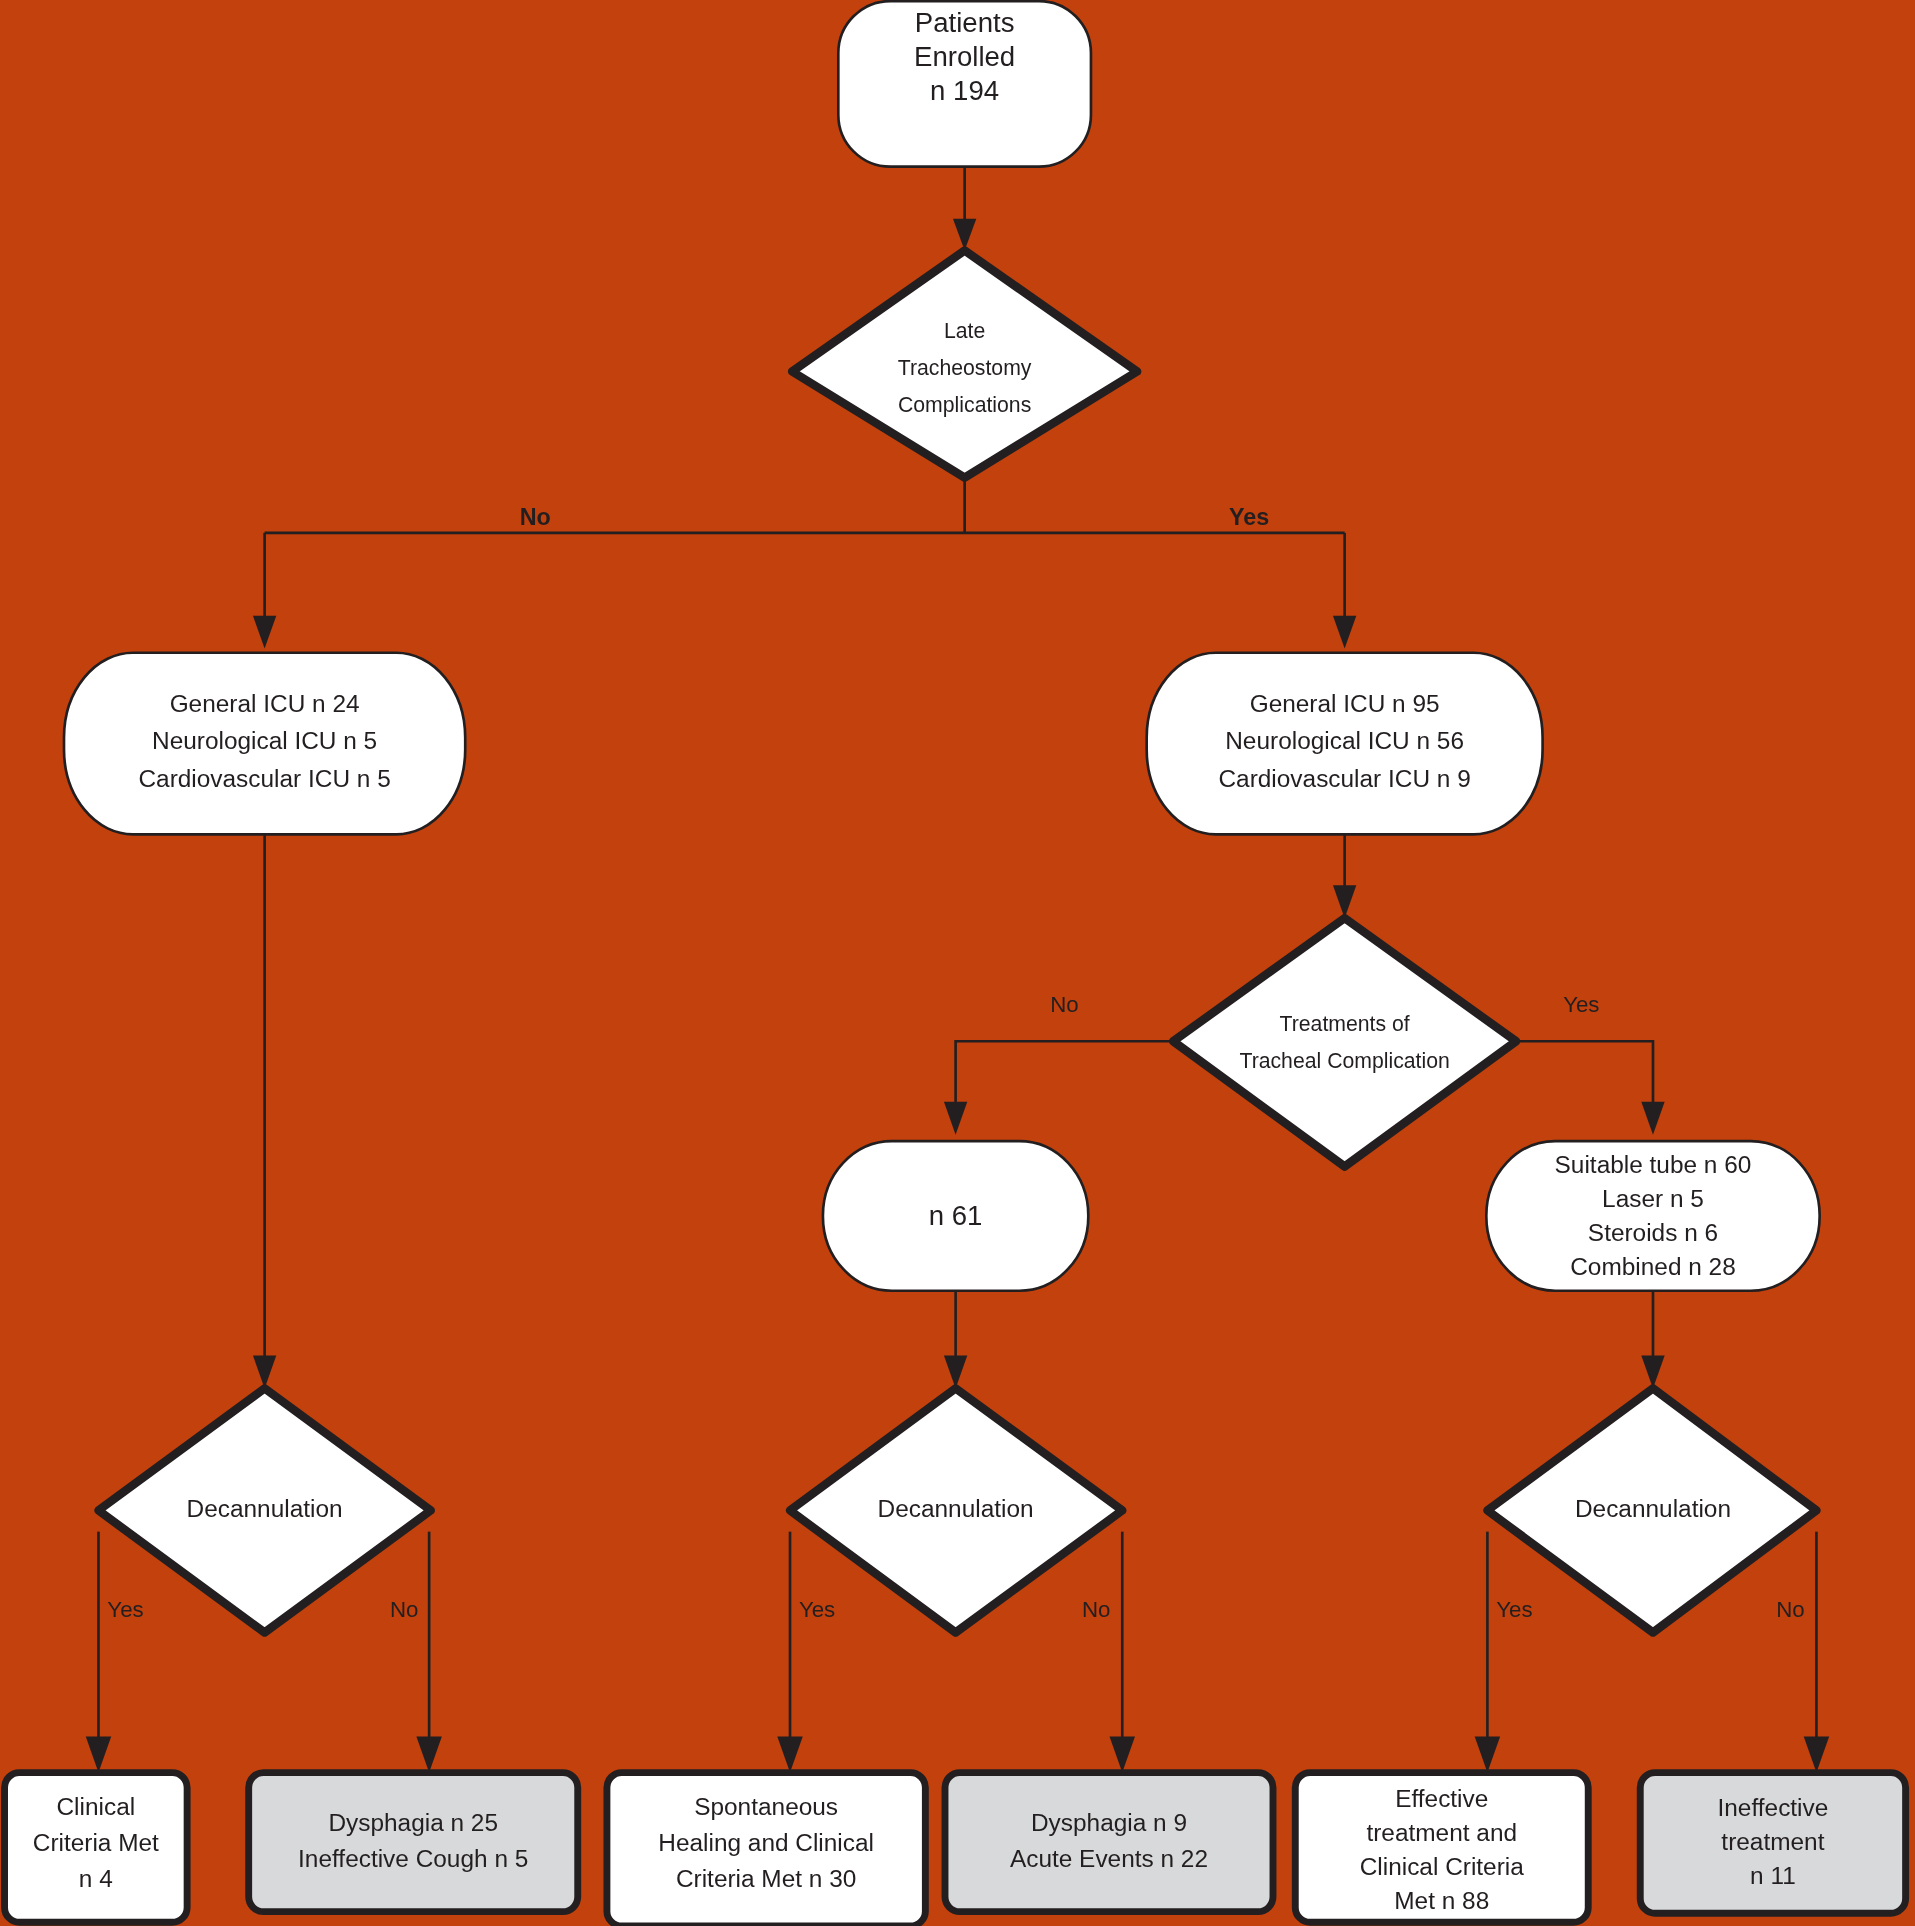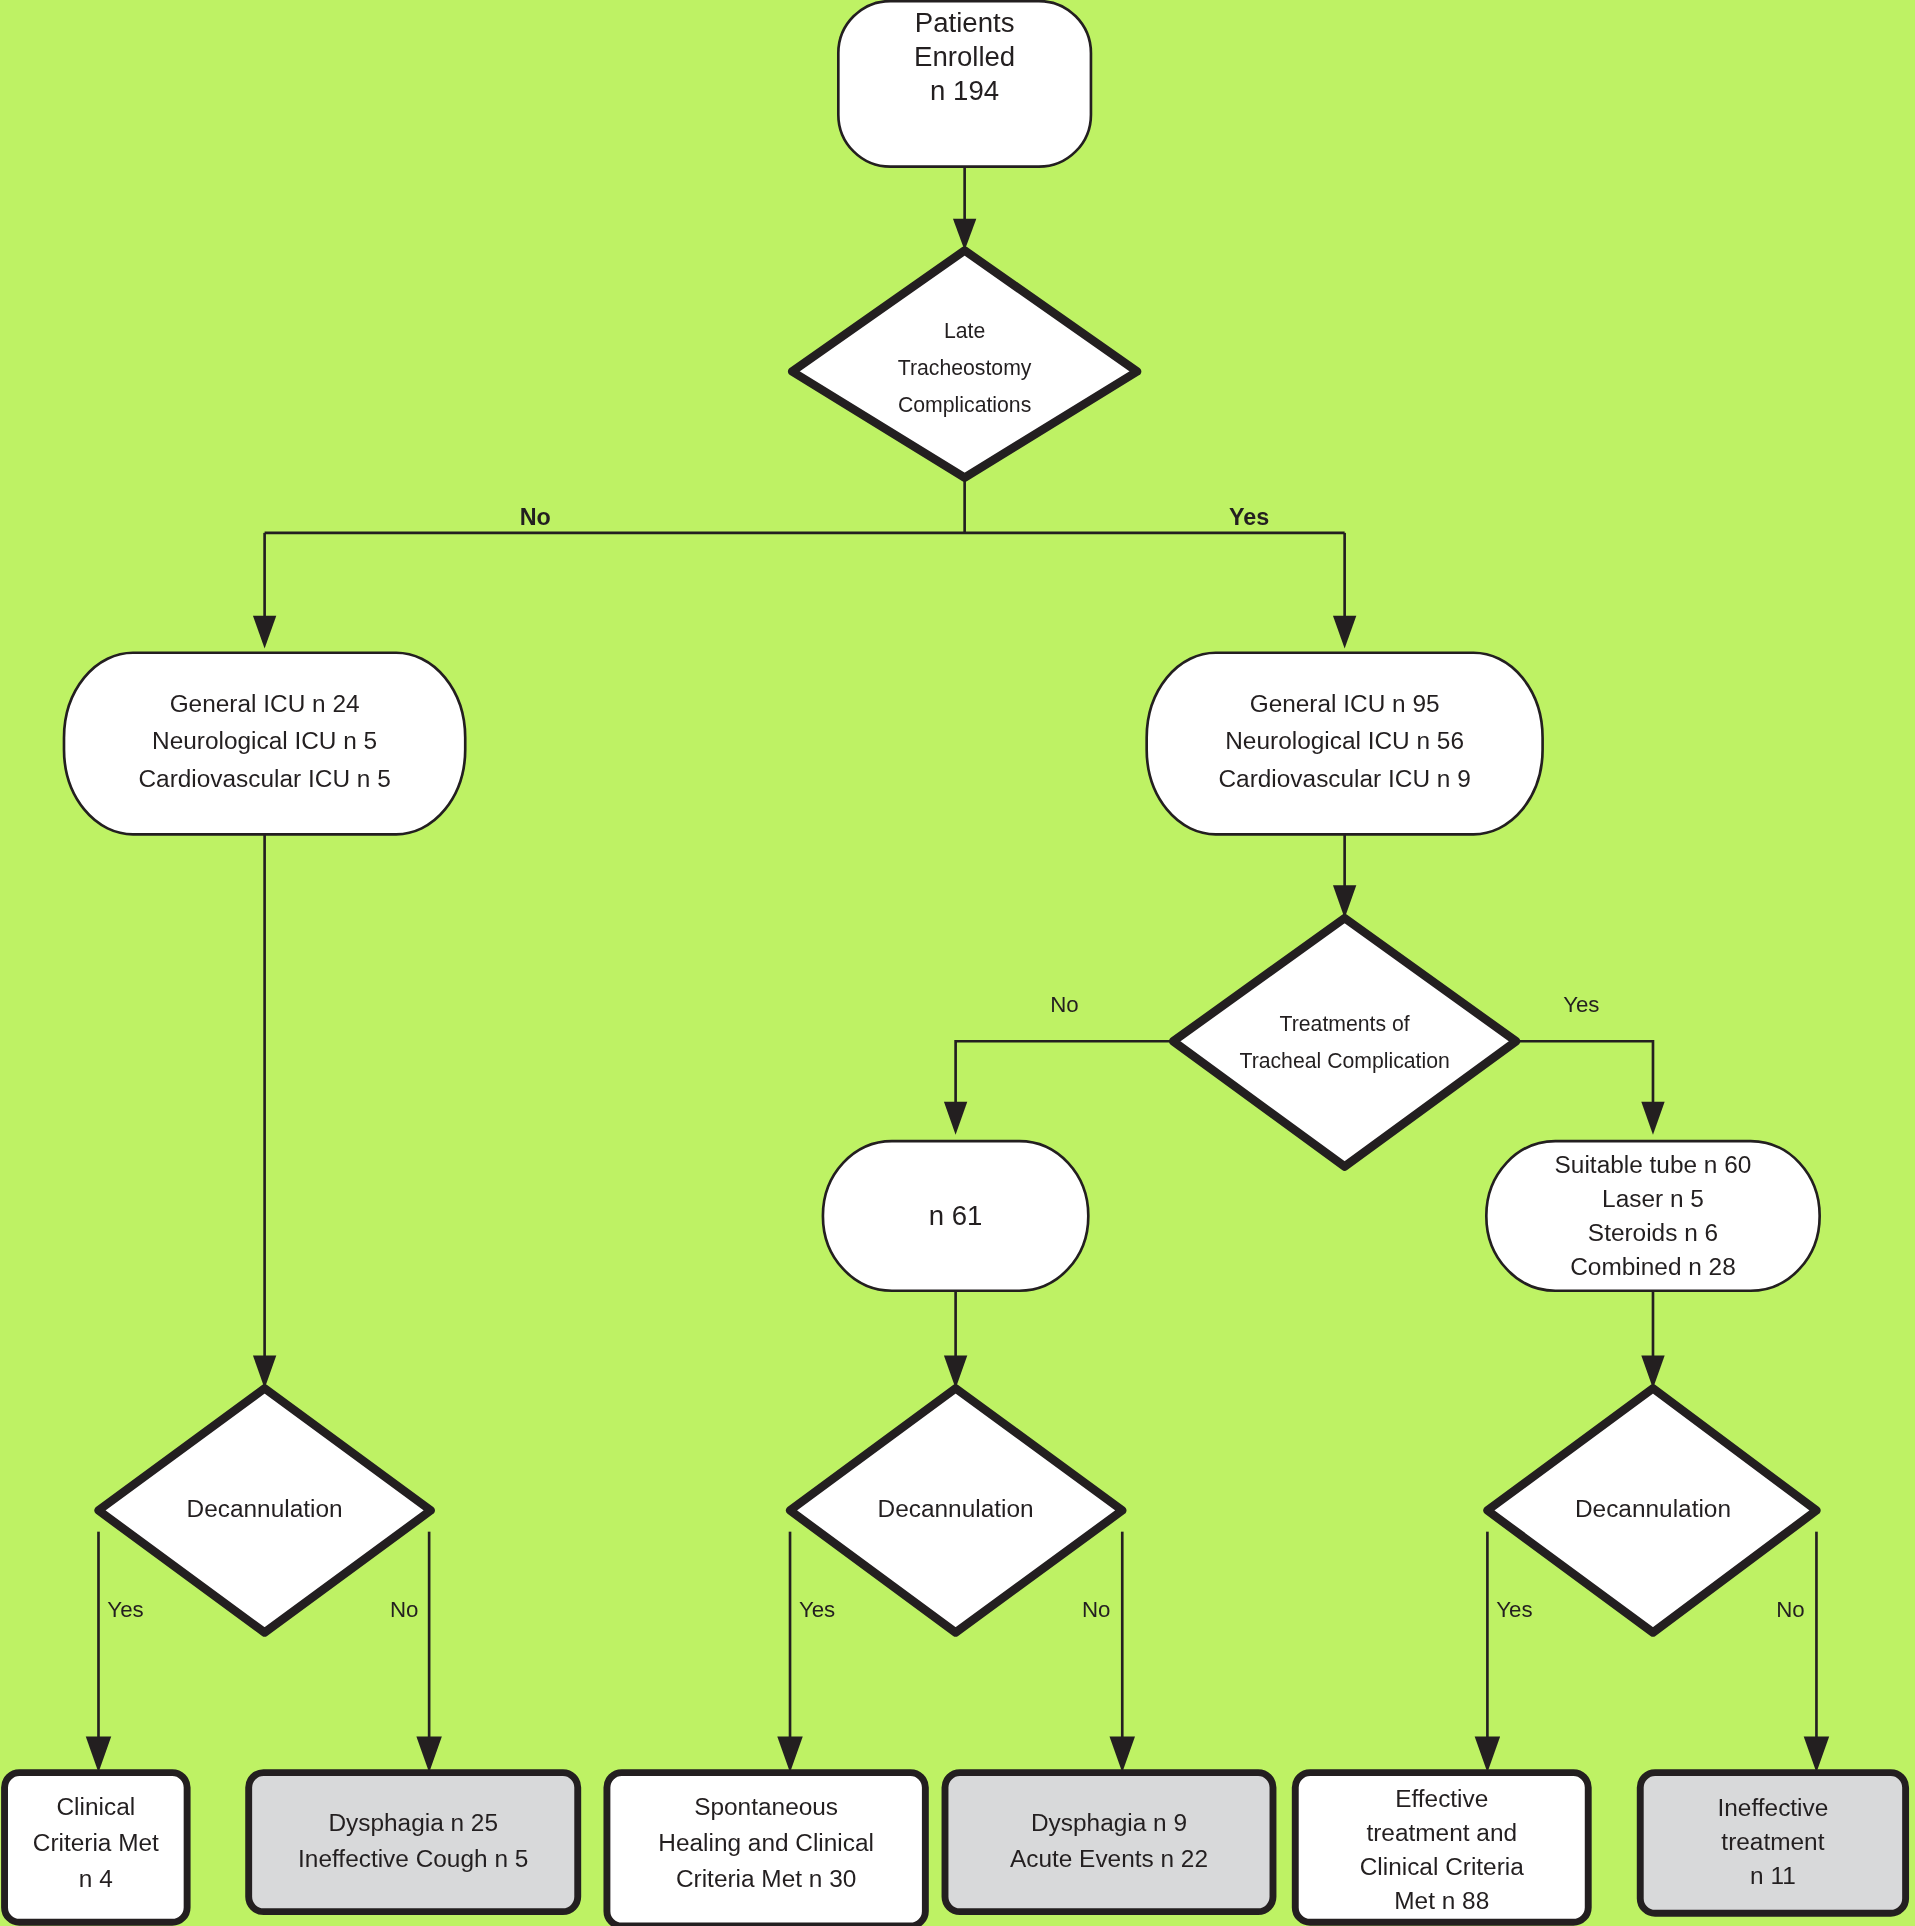--- a/index.html
+++ b/index.html
@@ -7,21 +7,21 @@
     padding: 0;
     background: #ffffff;
   }
   body {
     font-family: "Liberation Sans", sans-serif;
   }
   #flowchart-root {
     position: relative;
     width: 1916px;
     height: 1926px;
-    background: #bef264;
+    background: #c2410c;
     overflow: hidden;
   }
   svg.chart-surface {
     position: absolute;
     top: 0;
     left: 0;
     width: 1916px;
     height: 1926px;
     display: block;
   }

